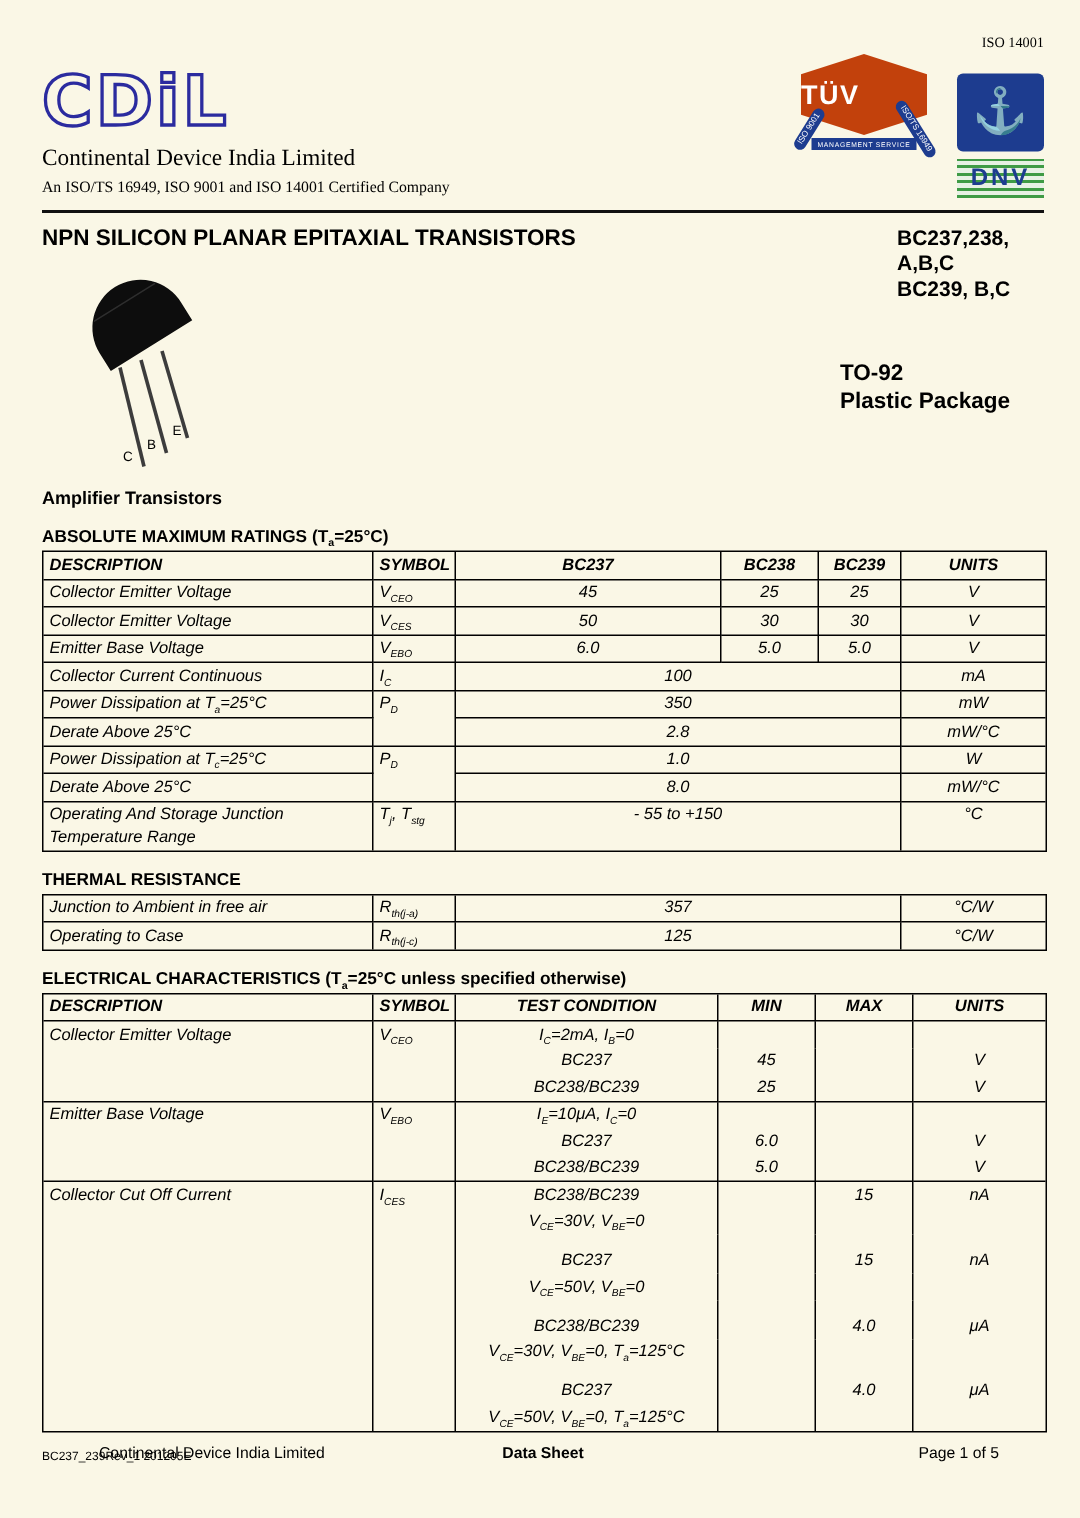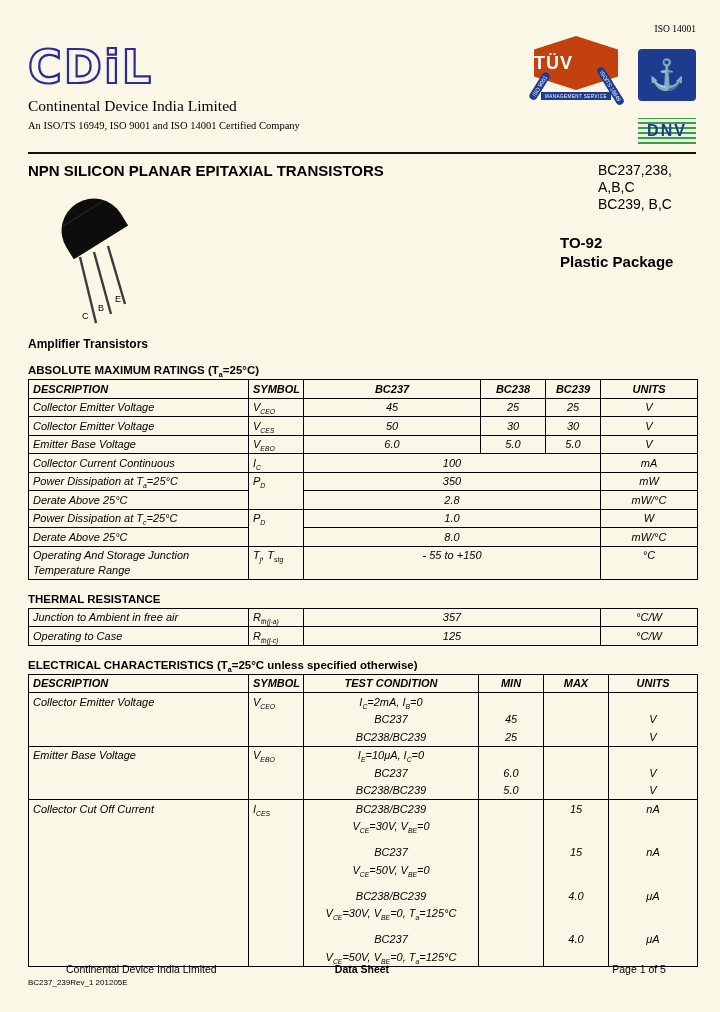--- a/index.html
+++ b/index.html
@@ -28,35 +28,35 @@
   .tuv-title { font-size:18px; font-weight:bold; letter-spacing:1px; }
   .tuv-bar { width:70px; margin:2px auto 0; background:#1d3c8f; color:#fff; font-size:4.5px; padding:1.5px 0; letter-spacing:.5px; }
   .ribbon { position:absolute; background:#1d3c8f; color:#fff; font-size:5.5px; padding:1px 4px; border-radius:5px; white-space:nowrap; }
   .ribbon.left  { left:-4px; bottom:10px; transform:rotate(-58deg); }
   .ribbon.right { right:-8px; bottom:10px; transform:rotate(58deg); }
 
   .right-stack { display:flex; flex-direction:column; align-items:flex-end; }
   .iso14001 { font-family:"Liberation Serif", serif; font-size:9.5px; margin-bottom:15px; }
   .anchor-logo { width:58px; height:52px; background:#1d3c8f; color:#fff; border-radius:4px;
     display:flex; align-items:center; justify-content:center; font-size:30px; line-height:1; }
-  .dnv-logo { width:58px; height:26px; margin-top:17px;
+  .dnv-logo { width:58px; height:26px; margin-top:5px;
     background:repeating-linear-gradient(0deg,#3f9b45 0 2px,#e7f1e4 2px 5px);
     display:flex; align-items:center; justify-content:center; }
   .dnv-logo span { font-weight:800; font-size:16px; letter-spacing:2px; color:#1d3c8f; }
 
   .hr { height:2px; background:#111; margin-top:8px; }
 
   
   .title-row { display:flex; margin-top:8px; }
   .left-col { flex:1; }
   .doc-title { font-size:15px; font-weight:bold; }
   .to92 { margin:4px 0 0 4px; display:block; }
   .right-col { width:136px; flex:none; }
-  .parts div { font-size:14px; font-weight:normal; line-height:1.2;padding-left:38px; }
-  .package { margin-top:22px; }
+  .parts div { font-size:14px; font-weight:bold; line-height:1.2;padding-left:38px; }
+  .package { margin-top:40px; }
   .pkg-name,.pkg-type { font-size:15px; font-weight:bold; line-height:1.25; }
   .pkg-note { font-size:9px; font-weight:bold; margin-top:4px; line-height:1.5; }
 
   .amp-title { font-size:12px; font-weight:bold; margin-top:4px; }
   .sec-title { font-size:11.5px; font-weight:bold; margin-top:13px; margin-bottom:3px; }
 
   
   table.tbl { border-collapse:separate; border-spacing:0; border:1px solid #000; width:668px; table-layout:fixed;font-style:italic; }
   .tbl th, .tbl td { border-right:1px solid #000; border-bottom:1px solid #000;
     font-size:11px; font-weight:normal; padding:1.5px 4px; vertical-align:top; line-height:1.32; overflow:hidden; }

